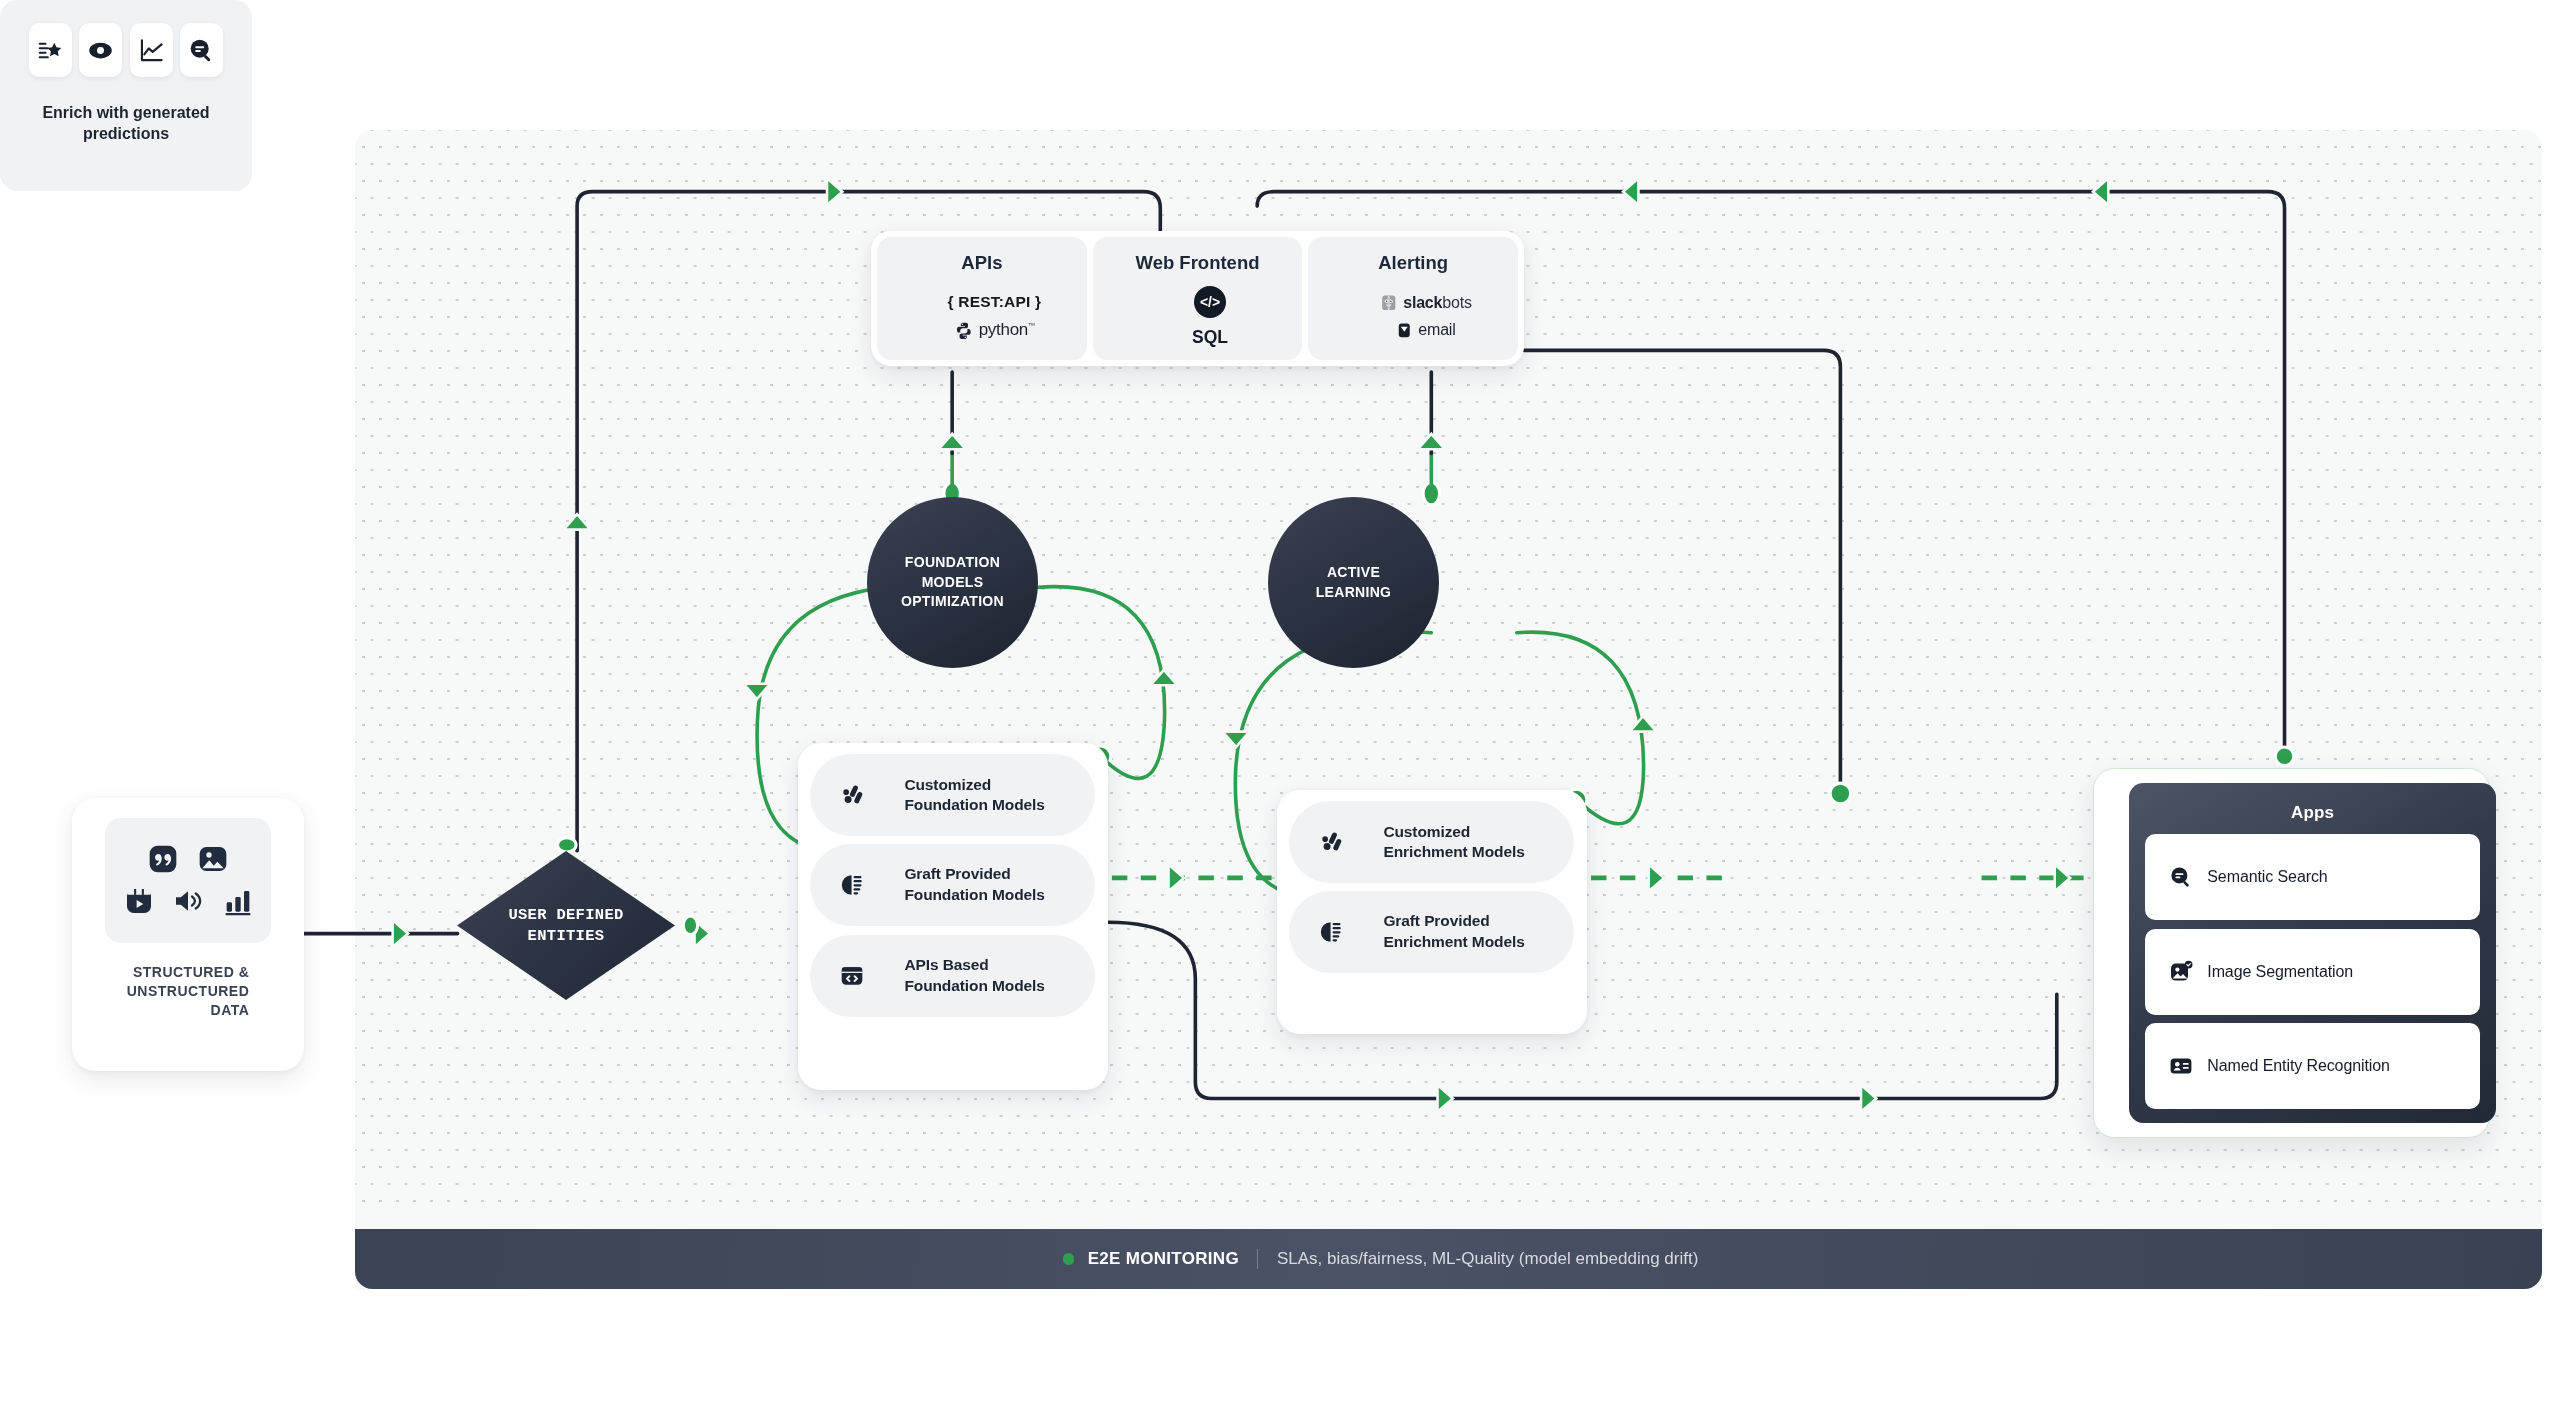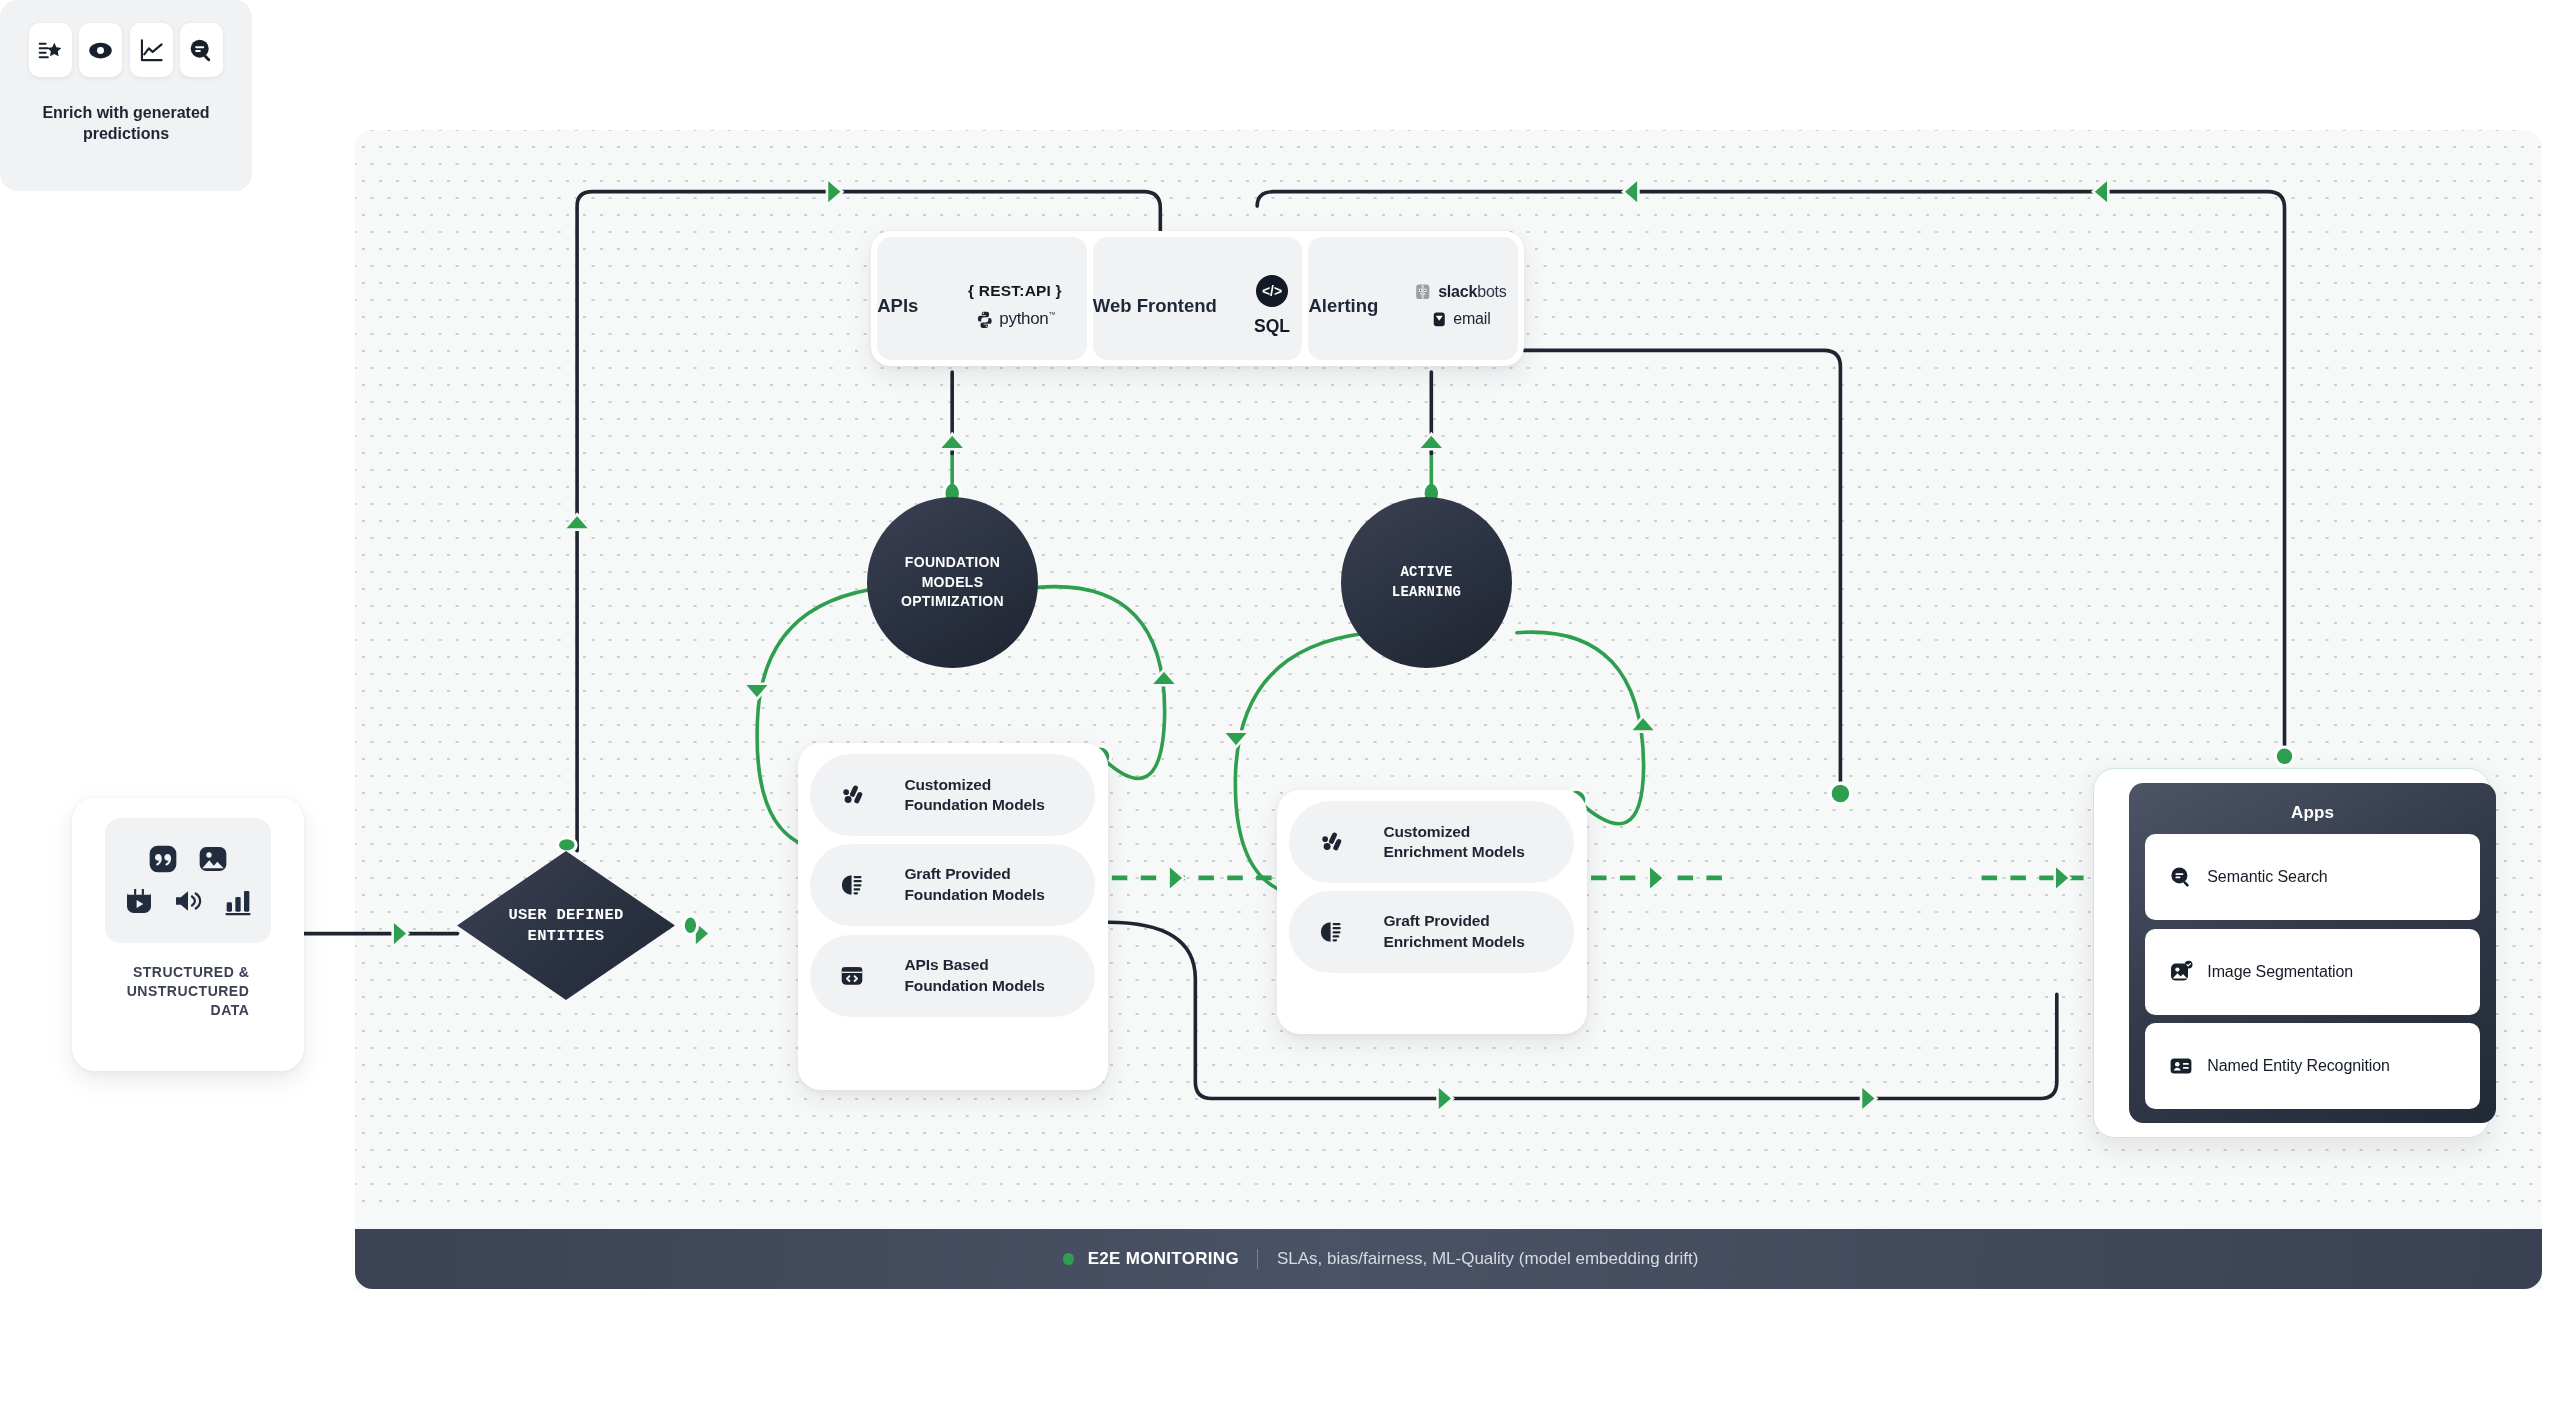--- a/index.html
+++ b/index.html
@@ -107,21 +107,21 @@
   }
 
   
   #channels {
     left: 871px; top: 231px; width: 653px; height: 135px;
     border-radius: 19.6px; display: flex; align-items: stretch;
     padding: 6.2px; gap: 6.2px;
   }
   .chan {
     flex: 1; background: #f1f2f4; border-radius: 14.4px;
-    display: flex; flex-direction: row; align-items: center;
+    display: flex; flex-direction: column; align-items: center;
     padding-top: 14.4px;
   }
   .chan-title { font-size: 18.5px; font-weight: 700; color: #1f2838; }
   .chan-body {
     flex: 1; display: flex; flex-direction: column;
     align-items: center; justify-content: center; gap: 9.3px;
     width: 100%;
     padding-left: 25px;
   }
   .badge-rest {
@@ -150,21 +150,21 @@
   .ellipse {
     position: absolute;
     background: linear-gradient(150deg,#3b4152 0%, #2b3242 50%, #1e242f 100%);
     border-radius: 50%;
     display: flex; align-items: center; justify-content: center;
     text-align: center; color: #fff;
     font-size: 14px; font-weight: 700; line-height: 1.42;
     letter-spacing: 0.3px;
   }
   #fmo { left: 867px; top: 497px; width: 171px; height: 171px; }
-  #al  { left: 1341px; top: 497px; width: 171px; height: 171px; font-family: Liberation Mono, monospace; }
+  #al  { left: 1268px; top: 497px; width: 171px; height: 171px; }
 
   
   #fm-group { left: 798px; top: 743px; width: 310px; height: 347px; }
   #em-group { left: 1277px; top: 790px; width: 310px; height: 244px; }
   .mrow {
     position: absolute; left: 12.4px; width: 285px; height: 82px;
     background: #f1f2f4; border-radius: 41px;
     display: flex; align-items: center; padding-left: 29px; gap: 39px;
   }
   .mrow .mi { width: 26px; height: 26px; flex: none; color: #1d2533; }

